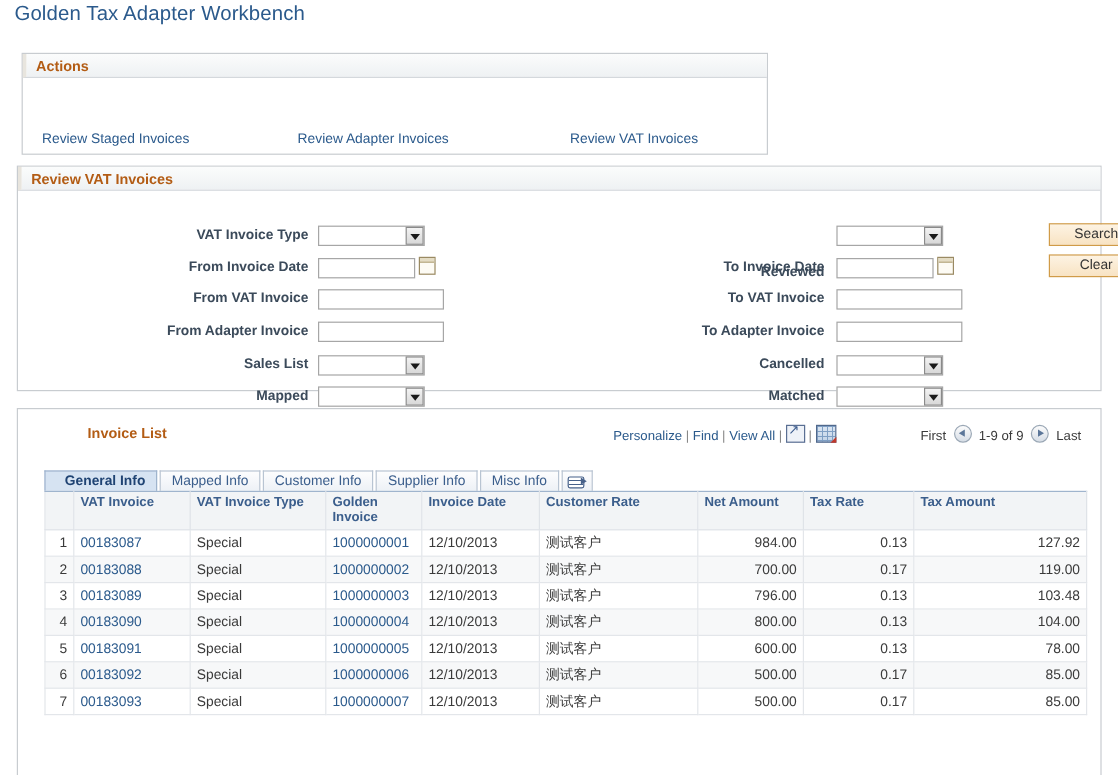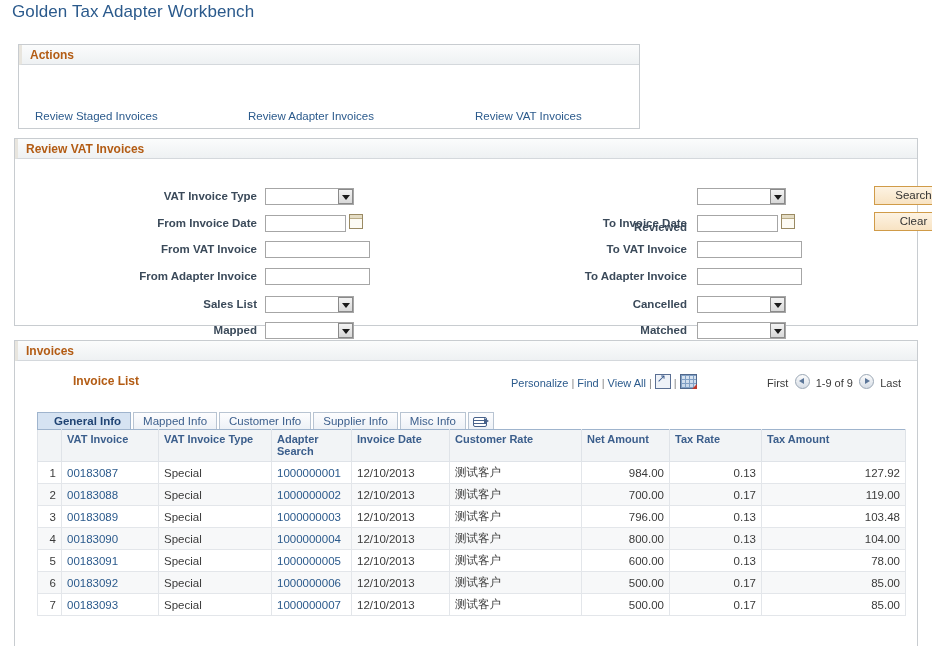--- a/index.html
+++ b/index.html
@@ -397,21 +397,20 @@
       <div class="sel-wrap" style="left:682px; top:163px; width:89px;">
         <span class="sel-arrow"></span>
       </div>
 
       <div class="psbtn" style="left:819px; top:27px; width:79px;">Search</div>
       <div class="psbtn" style="left:819px; top:53px; width:79px;">Clear</div>
     </div>
   </div>
 
   <div class="groupbox" style="left:14px; top:340px; width:904px; height:310px;">
-    <div class="gb-header">Invoices</div>
     <div class="gb-body" style="height:288px;">
 
       <div class="grid-title" style="left:14px; top:13px;">Invoice List</div>
 
       <div class="toolbar" style="left:496px; top:13px;">
         <a>Personalize</a><span class="sep">|</span><a>Find</a><span class="sep">|</span><a>View All</a><span class="sep">|</span><span class="icon-zoom"></span><span class="sep">|</span><span class="icon-grid"></span>
       </div>
 
       <div class="toolbar" style="left:752px; top:13px;">
         <span class="nav-lbl">First</span>
@@ -440,21 +439,21 @@
           <col style="width:132px">
           <col style="width:88px">
           <col style="width:92px">
           <col style="width:144px">
         </colgroup>
         <thead>
           <tr>
             <th></th>
             <th>VAT Invoice</th>
             <th>VAT Invoice Type</th>
-            <th style="width:80px">Adapter Search</th>
+            <th style="width:80px">Golden Invoice</th>
             <th>Invoice Date</th>
             <th>Customer Rate</th>
             <th>Net Amount</th>
             <th>Tax Rate</th>
             <th>Tax Amount</th>
           </tr>
         </thead>
         <tbody>
           <tr class="odd">
             <td class="rownum">1</td>

